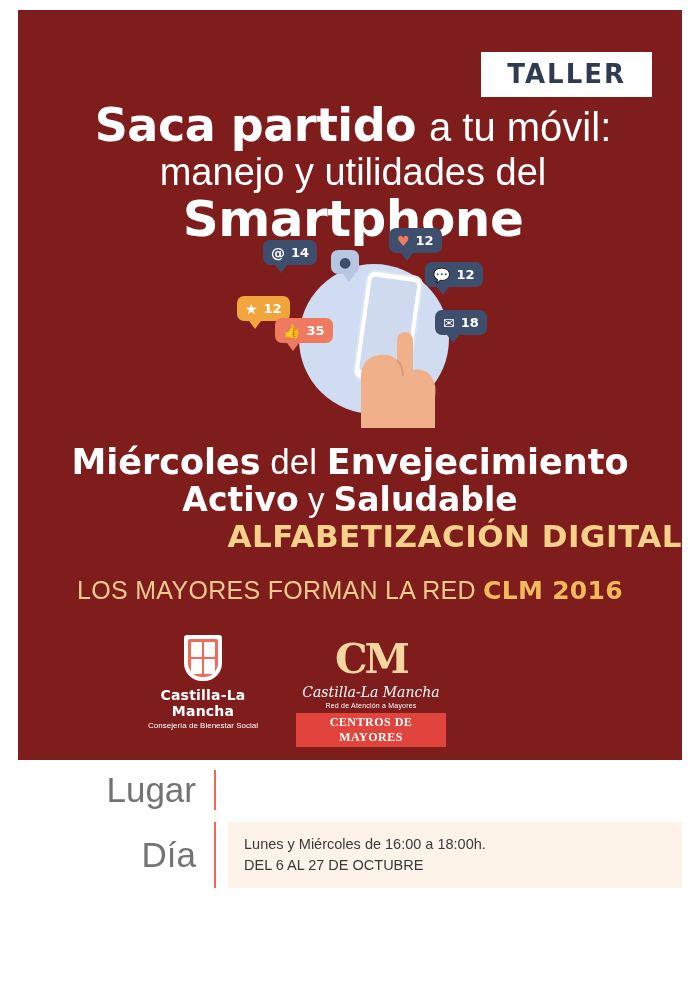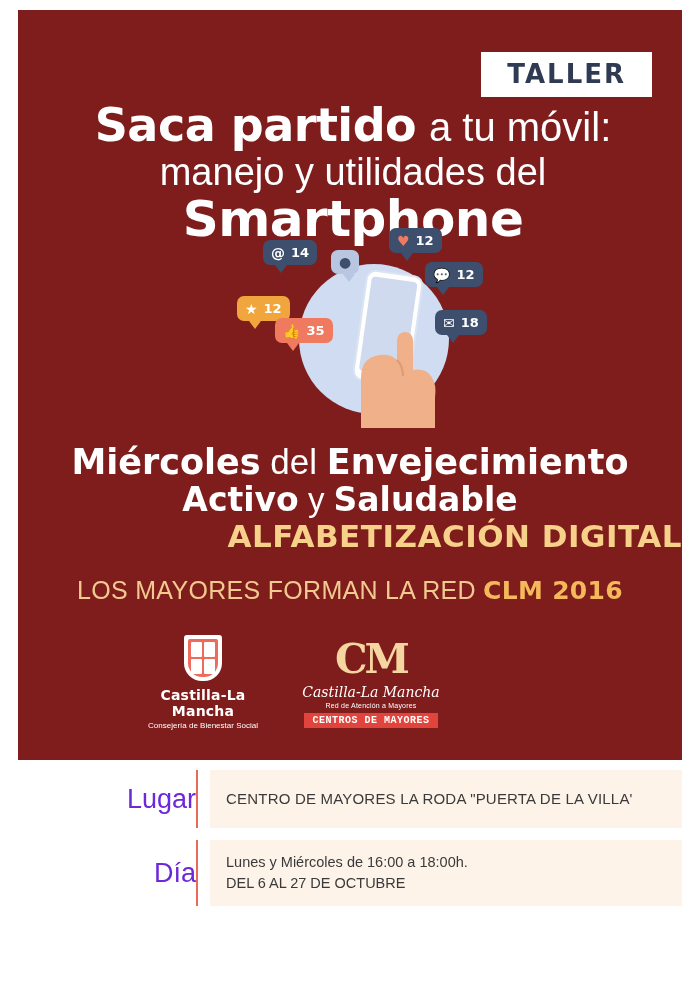--- a/index.html
+++ b/index.html
@@ -247,25 +247,25 @@
   .logo-red .t2 {
     font-size: 7px;
     margin-top: 2px;
     letter-spacing: 0.2px;
   }
   .logo-red .t3 {
     display: inline-block;
     margin-top: 4px;
     background: #e0443c;
     color: #ffffff;
-    font-size: 10px;
+    font-size: 12px;
     font-weight: bold;
     padding: 2px 8px;
     letter-spacing: 0.5px;
-    font-family: Liberation Mono, monospace;
+    font-family: Liberation Serif, serif;
   }
   .logo-inciso {
     position: absolute;
     left: 440px;
     top: 22px;
     width: 190px;
     color: #ffffff;
     font-size: 44px;
     font-weight: bold;
     font-family: "DejaVu Sans", sans-serif;
@@ -279,22 +279,23 @@
     width: 664px;
   }
   .info-row {
     display: flex;
     align-items: stretch;
     margin-bottom: 12px;
   }
   .info-label {
     width: 178px;
     text-align: right;
-    color: #6d28d9;
-    font-size: 27px;
+    padding-right: 18px;
+    color: #737373;
+    font-size: 35px;
     font-family: "Liberation Sans", sans-serif;
     display: flex;
     align-items: center;
     justify-content: flex-end;
   }
   .info-sep {
     width: 2px;
     background: #e86a57;
     flex: 0 0 2px;
   }
@@ -463,23 +464,20 @@
       </div>
 
     </div>
   </div>
 
   <div class="info">
 
     <div class="info-row r1">
       <div class="info-label">Lugar</div>
       <div class="info-sep"></div>
-      <div class="info-value">
-        <div>CENTRO DE MAYORES LA RODA "PUERTA DE LA VILLA'</div>
-      </div>
     </div>
 
     <div class="info-row r2">
       <div class="info-label">Día</div>
       <div class="info-sep"></div>
       <div class="info-value">
         <div>Lunes y Miércoles de 16:00 a 18:00h.</div>
         <div>DEL 6 AL 27 DE OCTUBRE</div>
       </div>
     </div>

